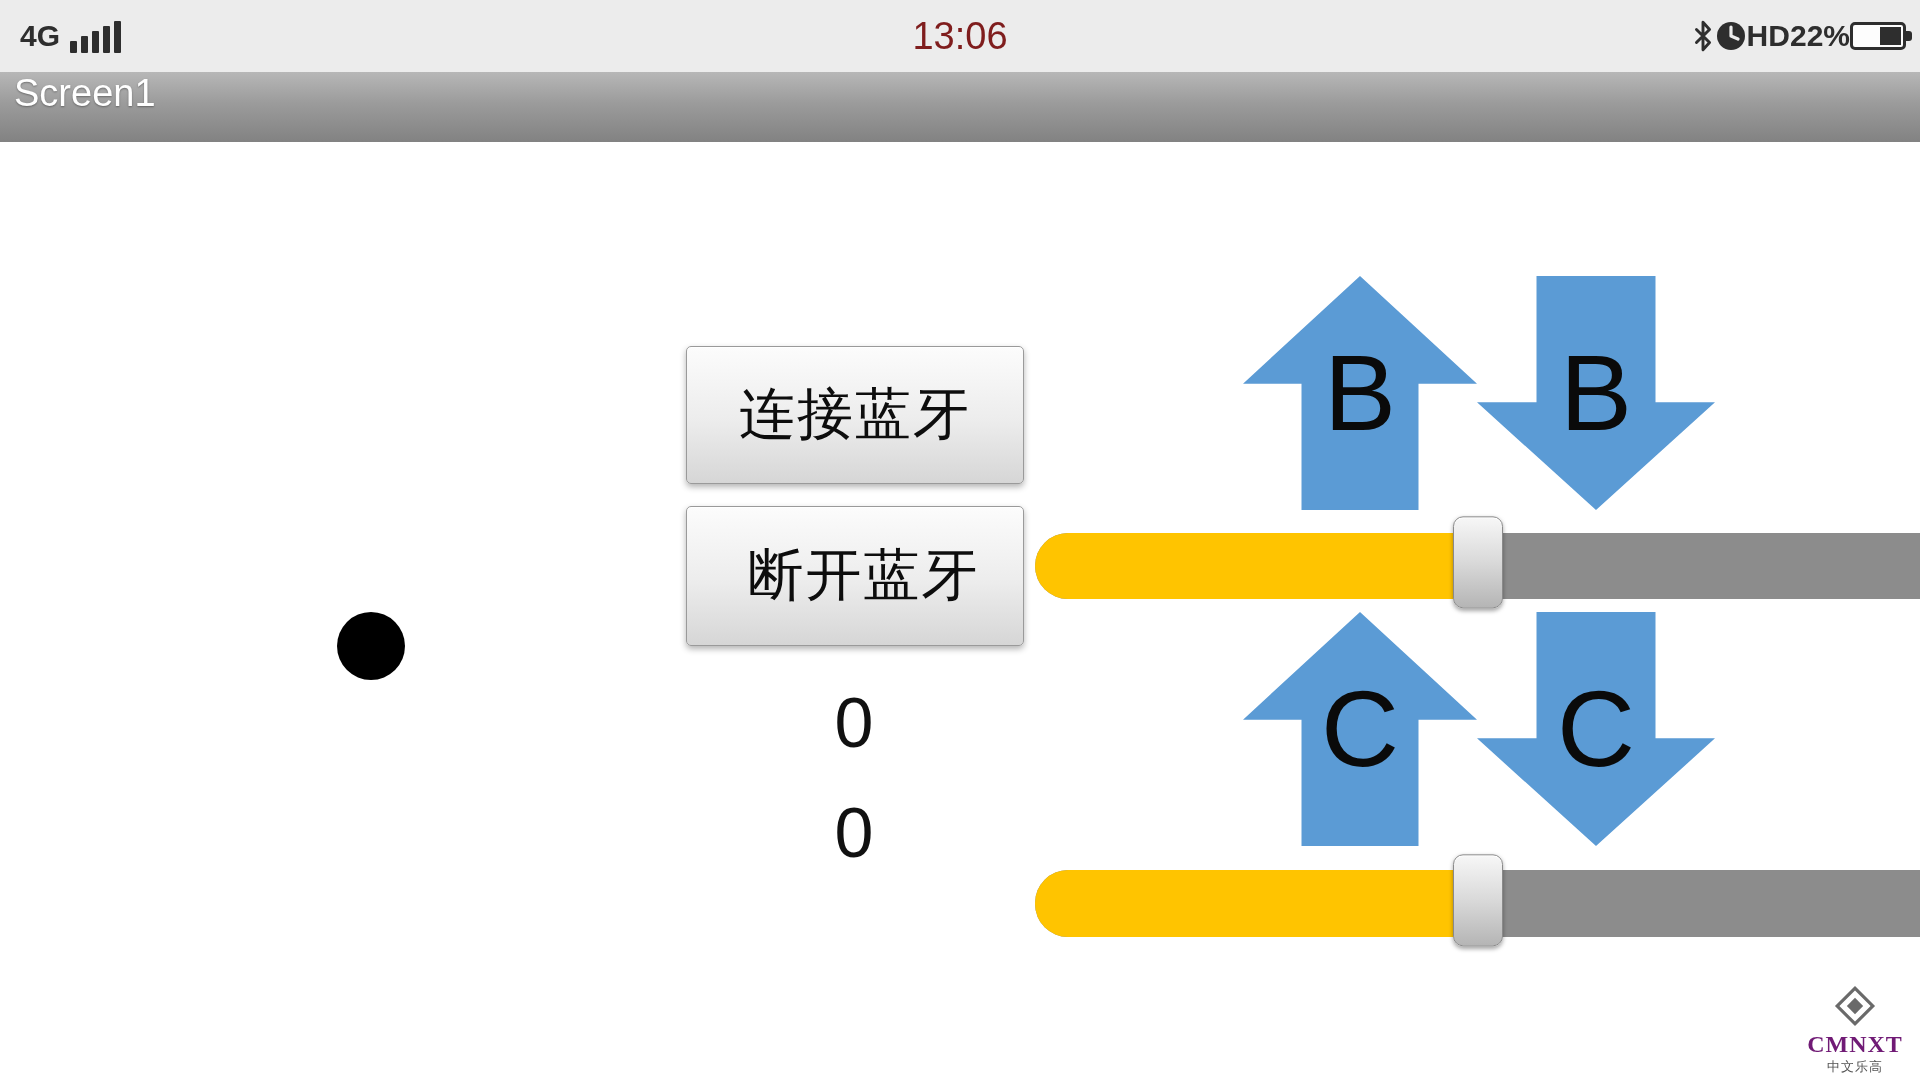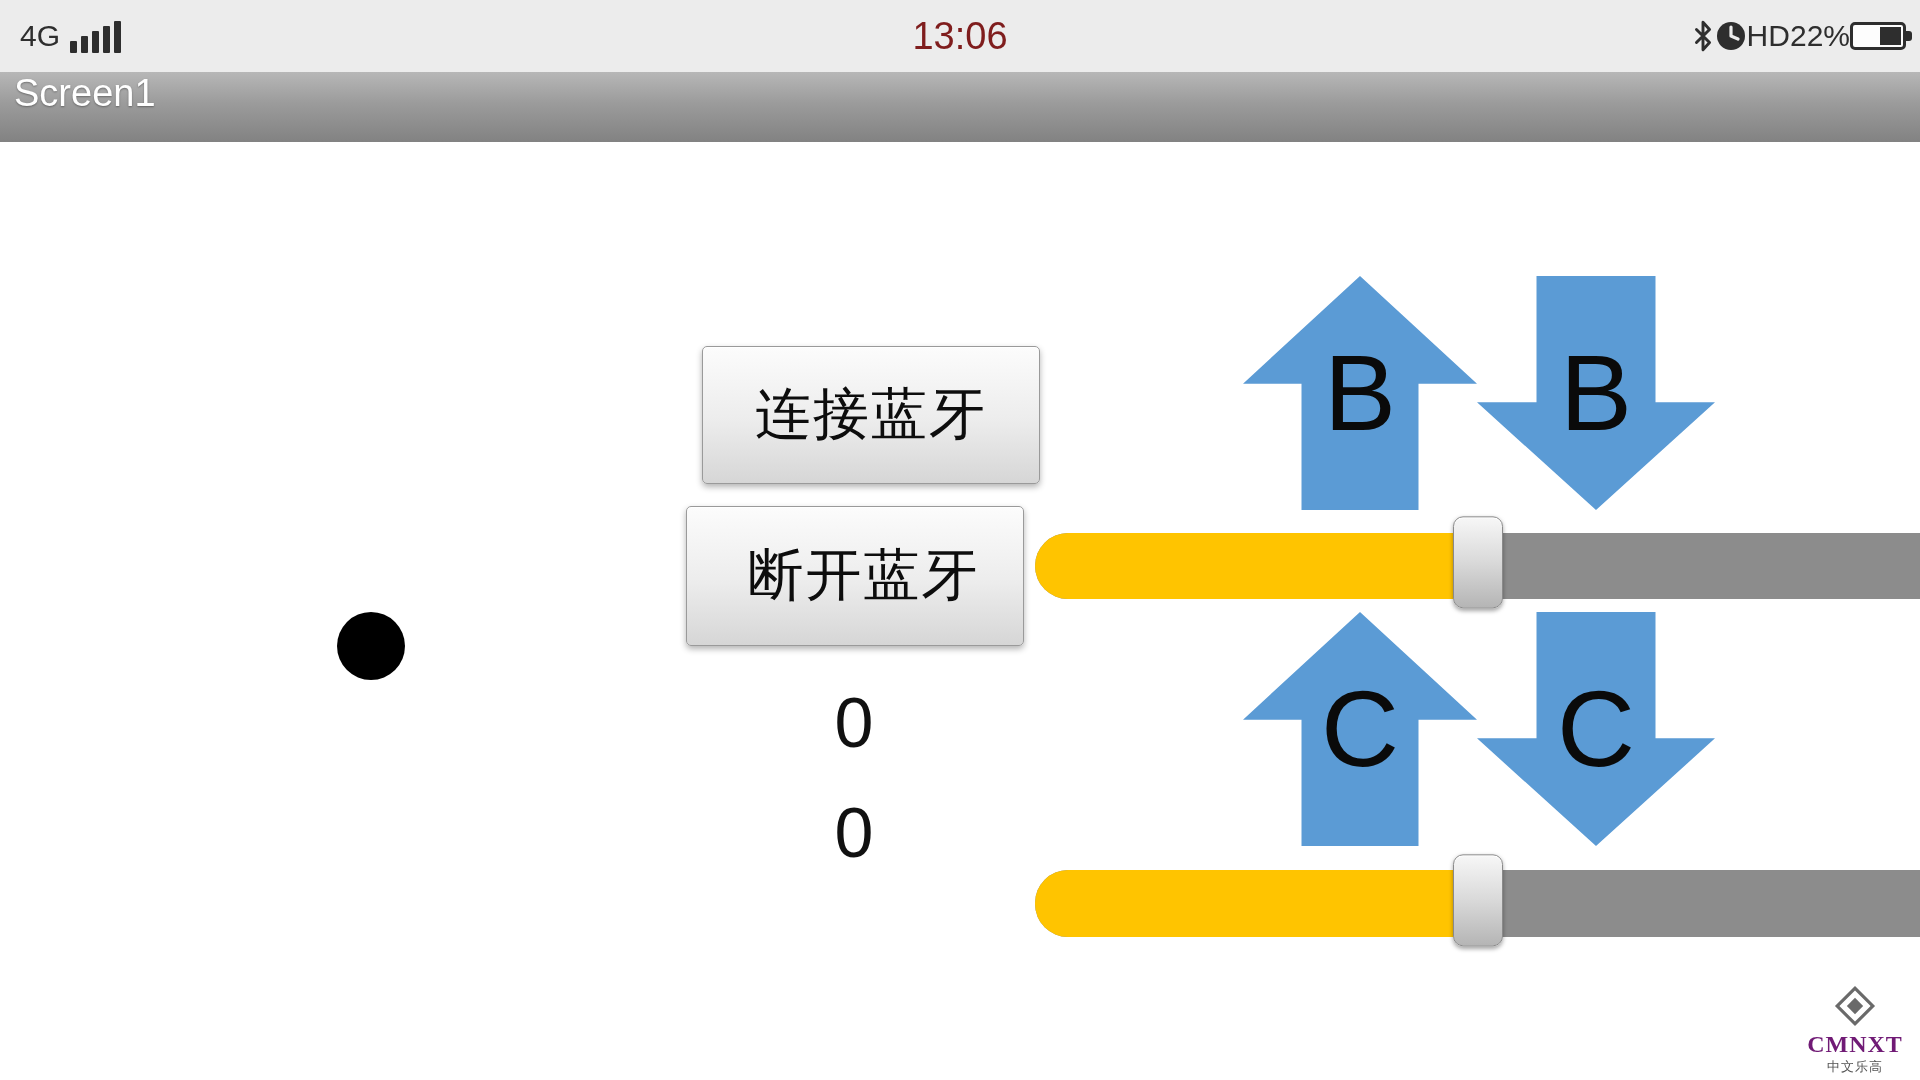--- a/index.html
+++ b/index.html
@@ -6,21 +6,21 @@
   html,body { background:#fff; }
   body { font-family:"Liberation Sans", sans-serif; }
   #screen { position:relative; width:1920px; height:1080px; background:#ffffff; overflow:hidden; }
 
   
   .status-bar { position:absolute; left:0; top:0; width:1920px; height:72px;
     background:#ececec; display:flex; align-items:center; color:#2e2e2e; }
   .sb-left { position:absolute; left:20px; top:0; height:72px; display:flex; align-items:center; gap:10px; }
   .sb-center { position:absolute; left:0; width:100%; height:72px; display:flex; align-items:center; justify-content:center; }
   .sb-right { position:absolute; right:14px; top:0; height:72px; display:flex; align-items:center; }
-  .sb-text { font-size:30px; color:#2e2e2e; }
+  .sb-text { font-size:30px; color:#2e2e2e;font-weight:bold; }
   .sb-time { font-size:38px; color:#7f1d1d; }
 
   .signal { display:flex; align-items:flex-end; gap:4px; height:34px; }
   .signal i { display:block; width:7px; background:#2e2e2e; border-radius:1px; }
   .signal i:nth-child(1){height:12px;} .signal i:nth-child(2){height:17px;}
   .signal i:nth-child(3){height:22px;} .signal i:nth-child(4){height:27px;}
   .signal i:nth-child(5){height:32px;}
 
   .battery { position:relative; display:inline-block; width:56px; height:28px;
     border:3px solid #2e2e2e; border-radius:5px; background:#fdfdfd; }
@@ -37,21 +37,21 @@
   
   .content { position:absolute; left:0; top:142px; width:1920px; height:938px; background:#ffffff; }
 
   .ball { position:absolute; left:337px; top:470px; width:68px; height:68px; border-radius:50%; background:#000; }
 
   .btn { position:absolute; width:338px; border:1px solid #9a9a9a; border-radius:5px;
     background:linear-gradient(180deg,#fcfcfc 0%, #ececec 55%, #d6d6d6 100%);
     box-shadow:0 3px 6px rgba(0,0,0,.30), inset 0 1px 0 #ffffff;
     font-family:"Liberation Sans", sans-serif; font-size:56px; color:#0d0d0d;
     display:flex; align-items:center; justify-content:center; cursor:pointer; letter-spacing:2px; }
-  #btn-connect { left:686px; top:204px; height:138px;margin-left:16px; }
+  #btn-connect { left:686px; top:204px; height:138px; }
   #btn-disconnect { left:686px; top:364px; height:140px;padding-left:17px; }
 
   .value { position:absolute; left:798px; width:112px; text-align:center;
     font-size:70px; color:#111; line-height:1; }
   .value1 { top:546px; }
   .value2 { top:656px; }
 
   
   .block-arrow { position:absolute; cursor:pointer; }
   .block-arrow .shape { position:absolute; inset:0; background:#5b9bd5; }

